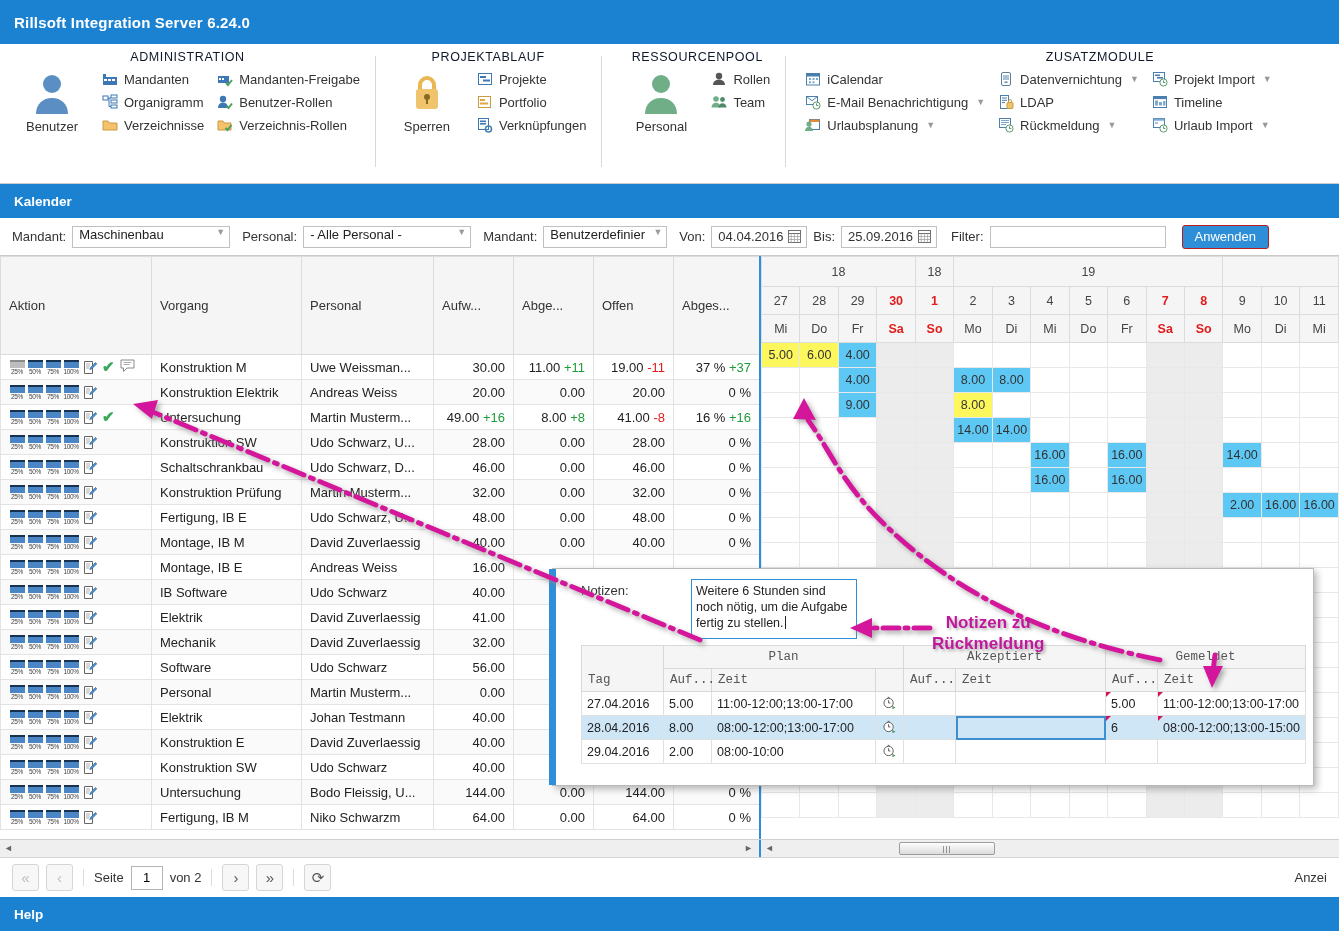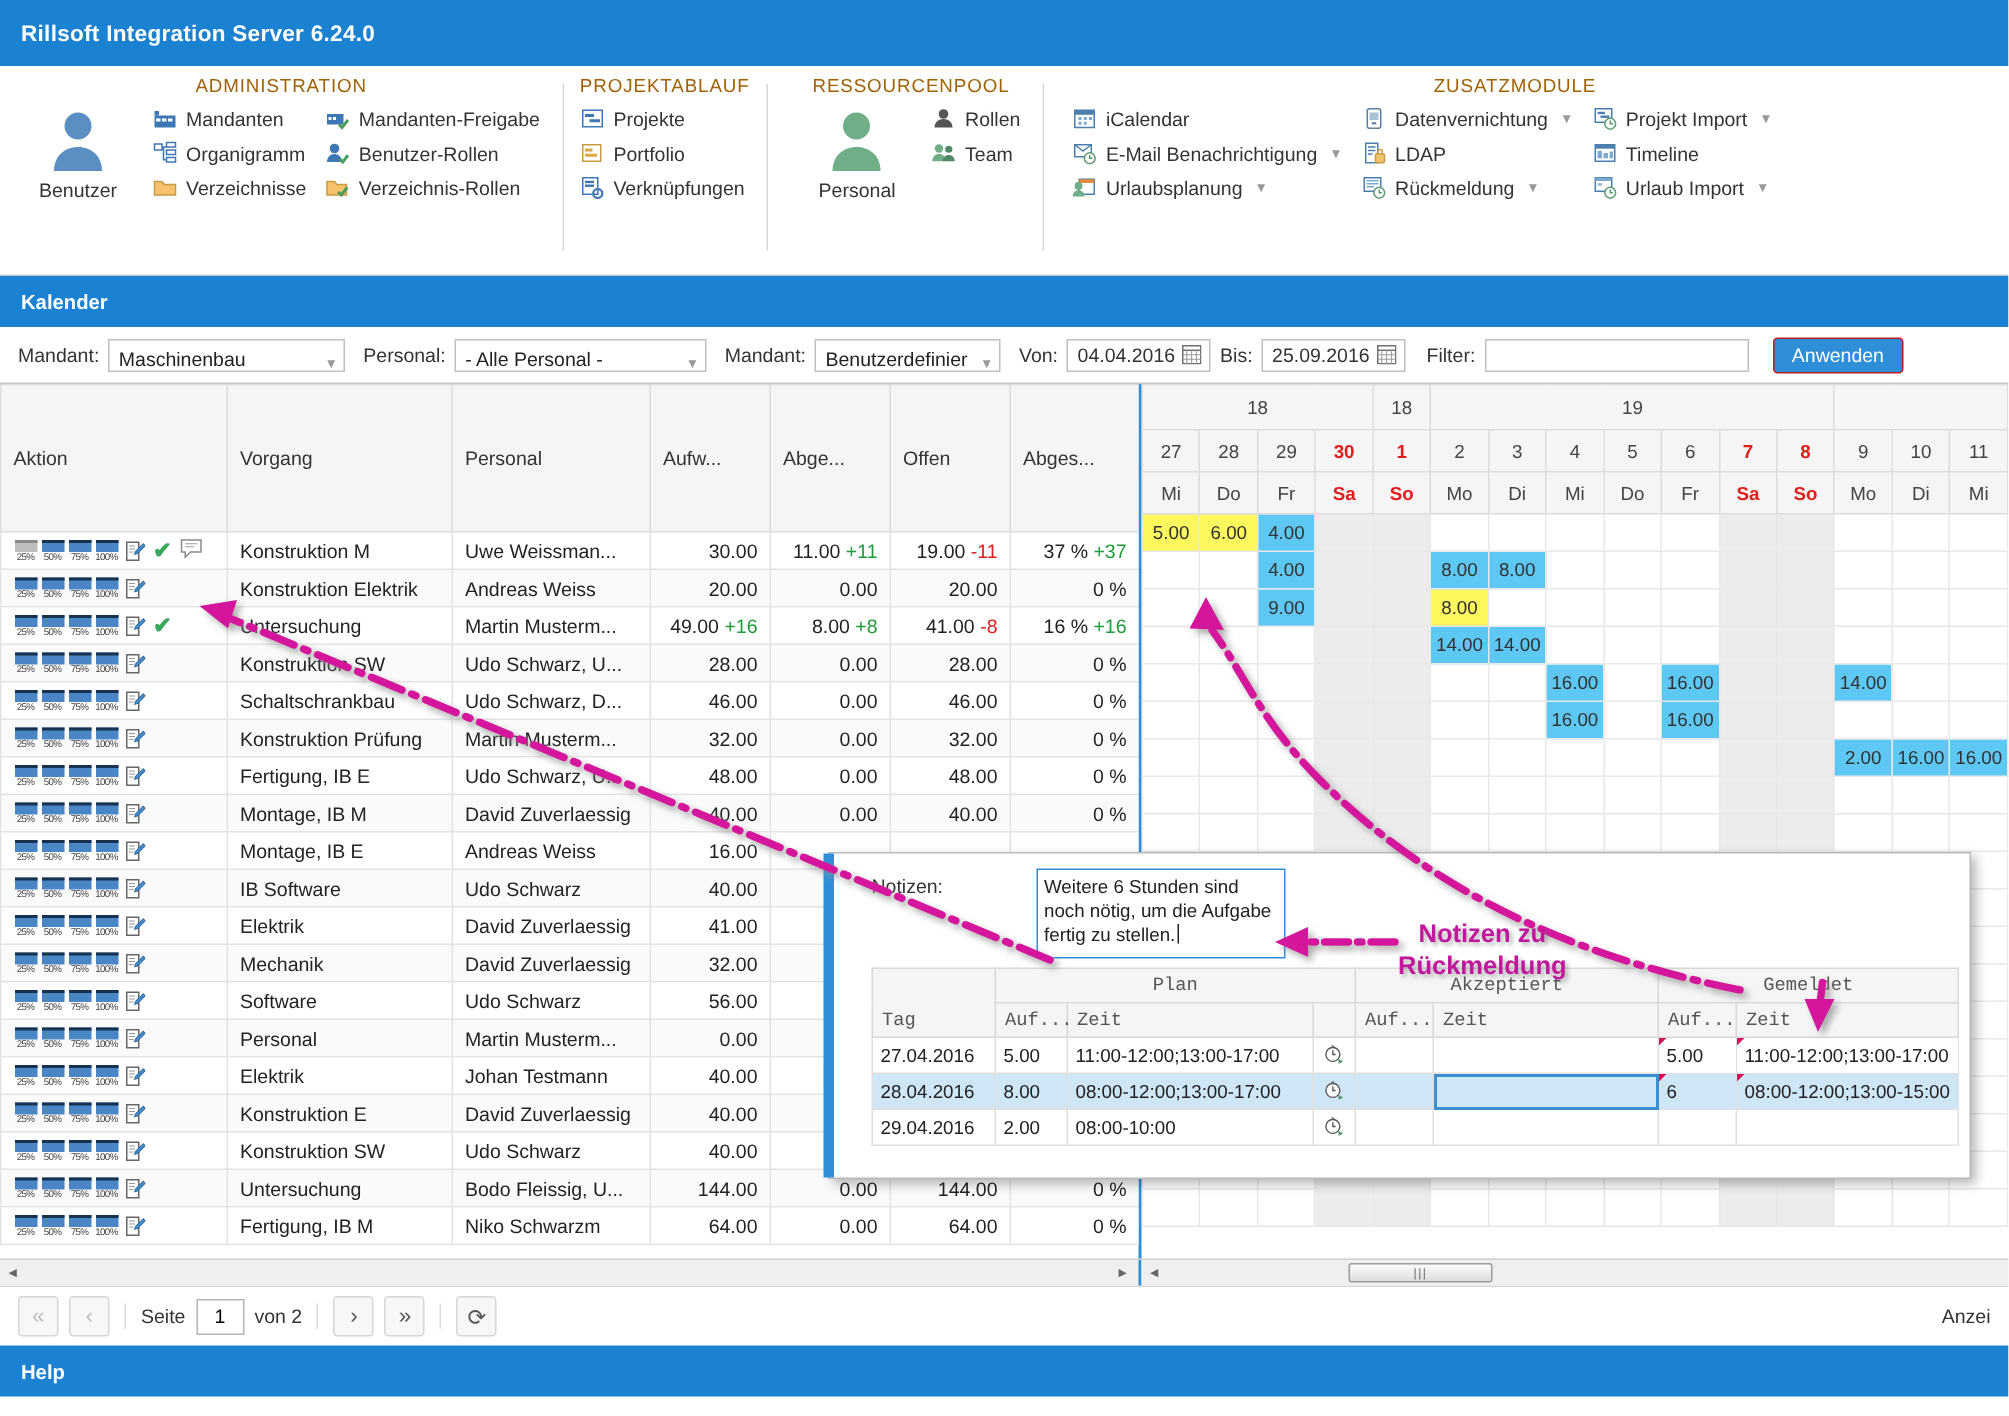--- a/index.html
+++ b/index.html
@@ -17,21 +17,21 @@
     display:flex; align-items:center; padding:0 14px;
     font-size:15px; font-weight:bold; letter-spacing:.2px;
   }
 
   
   .ribbon { height:140px; display:flex; border-bottom:1px solid #ccc; background:#fff; }
   .rib-group { display:flex; flex-direction:column; padding:6px 10px 0 10px; position:relative; }
   .rib-group + .rib-group::before{
     content:""; position:absolute; left:0; top:12px; bottom:16px; width:1px; background:#d8d8d8;
   }
-  .rib-title { text-align:center; color:#a16207; font-size:12.5px; letter-spacing:.6px; margin-bottom:4px; }
+  .rib-title { text-align:center; color:#0f172a; font-size:12.5px; letter-spacing:.6px; margin-bottom:4px; }
   .rib-body { display:flex; align-items:flex-start; gap:6px; }
   .rib-big { width:84px; display:flex; flex-direction:column; align-items:center; padding-top:4px; cursor:pointer; }
   .rib-big .lbl { font-size:13px; color:#333; margin-top:3px; }
   .rib-col { display:flex; flex-direction:column; gap:1px; }
   .rib-item {
     display:flex; align-items:center; gap:6px; padding:3px 5px 3px 2px;
     font-size:13px; color:#333; white-space:nowrap; cursor:pointer; border-radius:2px;
   }
   .caret { color:#999; font-size:9px; margin-left:2px; }
   .ic { width:16px; height:16px; display:inline-block; flex:0 0 16px; position:relative; }
@@ -43,21 +43,21 @@
   }
 
   
   .filterbar {
     height:38px; display:flex; align-items:center; gap:6px; padding:0 12px;
     border-bottom:1px solid #c9c9c9; background:#fff;
   }
   .flabel { color:#333; font-size:13px; }
   .selbox {
     height:22px; border:1px solid #c0c0c0; background:#fff; display:flex;
-    align-items:flex-end; justify-content:space-between; padding:0 4px 0 6px;
+    align-items:flex-start; justify-content:space-between; padding:0 4px 0 6px;
     font-size:13px; color:#222; cursor:pointer;
   }
   .selbox .arw { color:#9a9a9a; font-size:9px; margin-left:6px;}
   .datebox {
     height:22px; border:1px solid #c0c0c0; background:#fff; display:flex;
     align-items:center; padding:0 3px 0 6px; font-size:13px; gap:5px; cursor:text;
   }
   .filterinput { height:22px; width:176px; border:1px solid #c0c0c0; background:#fff; }
   .btn-primary {
     height:24px; background:#2e8fd8; color:#fff; border:1px solid #b91c1c;
@@ -274,20 +274,31 @@
           </span>
           <span>Verzeichnis-Rollen</span>
         </div>
       </div>
     </div>
   </div>
 
   <div class="rib-group" style="">
     <div class="rib-title">PROJEKTABLAUF</div>
     <div class="rib-body">
+      <div class="rib-big">
+        <span class="ic" style="width:34px;height:44px;">
+          <svg viewBox="0 0 34 44" width="34" height="44">
+              <path d="M10 18v-5a7 7 0 0114 0v5" stroke="#e8b752" stroke-width="4" fill="none"></path>
+              <rect x="6" y="17" width="22" height="20" rx="3" fill="#f0c36d"></rect>
+              <circle cx="17" cy="25" r="3" fill="#8a6a22"></circle>
+              <rect x="16" y="26" width="2" height="6" fill="#8a6a22"></rect>
+            </svg>
+        </span>
+        <span class="lbl">Sperren</span>
+      </div>
       <div class="rib-col">
         <div class="rib-item">
           <span class="ic">
             <svg viewBox="0 0 16 16" width="16" height="16">
                 <rect x="1.5" y="2.5" width="13" height="11" fill="#fff" stroke="#3d78b5"></rect>
                 <rect x="3" y="5" width="6" height="2" fill="#3d78b5"></rect>
                 <rect x="6" y="8.5" width="7" height="2" fill="#3d78b5"></rect>
               </svg>
           </span>
           <span>Projekte</span>

